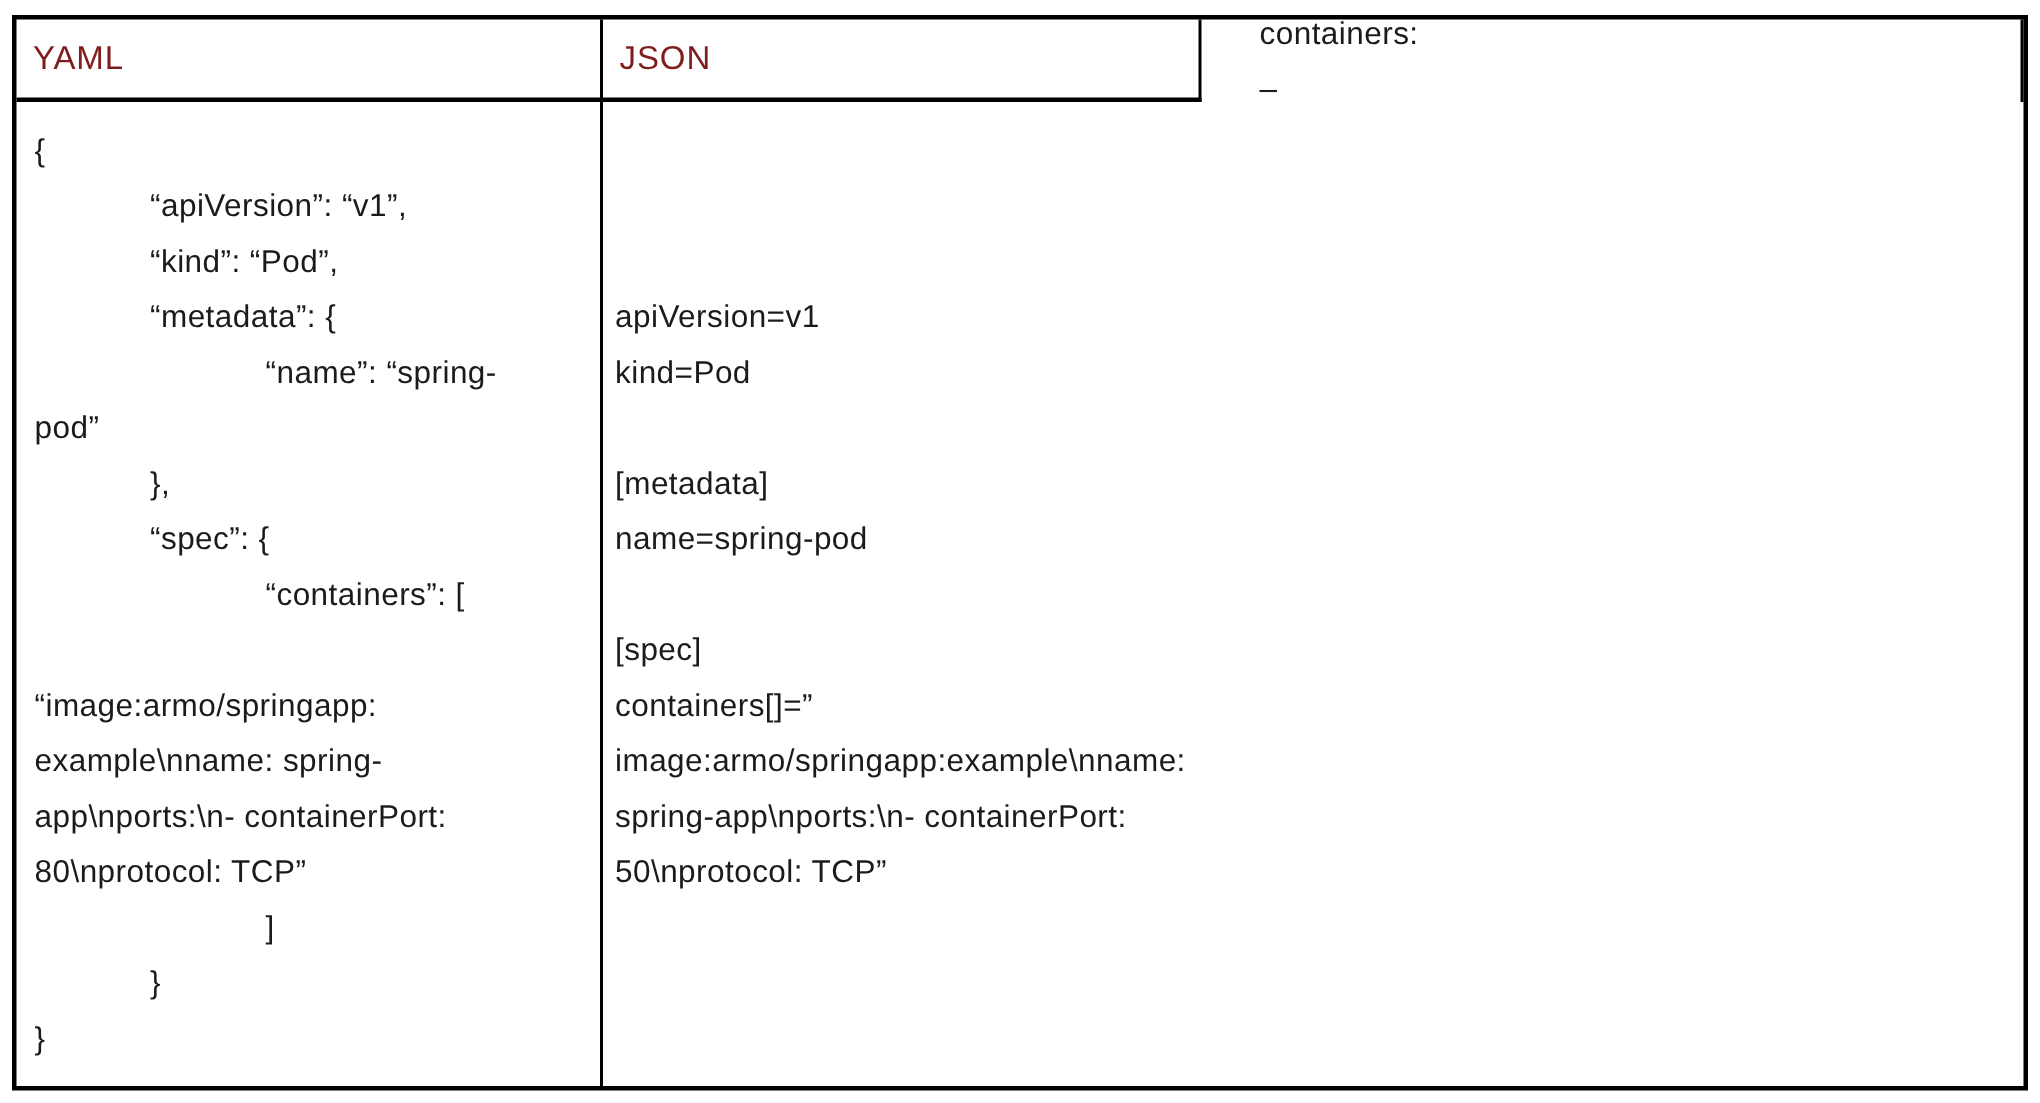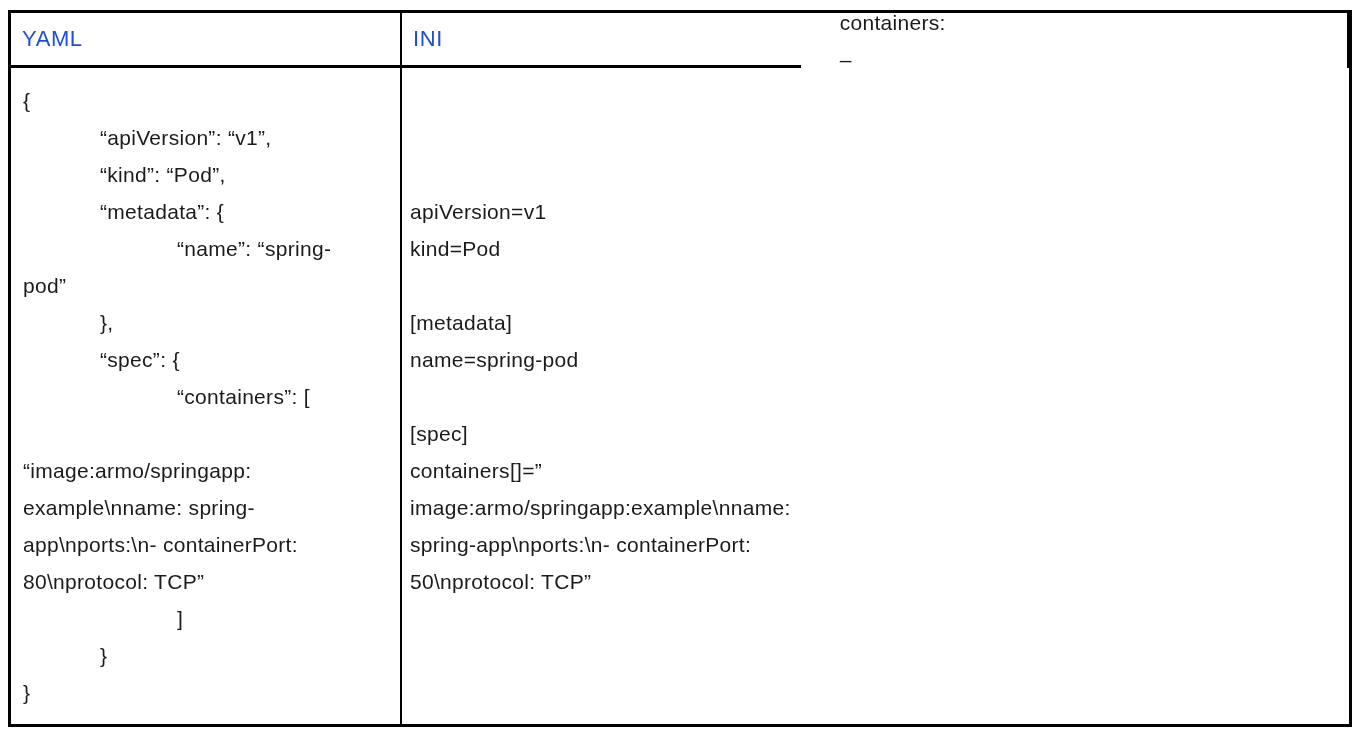--- a/index.html
+++ b/index.html
@@ -36,21 +36,21 @@
   .col-divider {
     border-right: 2px solid #000000;
   }
   .header-cell {
     border-bottom: 3px solid #000000;
     display: flex;
     align-items: center;
     padding-left: 11px;
     font-size: 22px;
     letter-spacing: 0.6px;
-    color: #1d4ed8;
+    color: #7f1d1d;
   }
   .body-cell {
     display: flex;
     flex-direction: column;
     justify-content: center;
     padding-left: 8px;
     padding-right: 4px;
   }
   .body-cell.json-pad {
     padding-left: 12px;
@@ -68,21 +68,21 @@
     tab-size: 77px;
   }
 </style>
 </head>
 <body>
 
 <div class="page">
   <div class="fmt-table">
 
     <div class="cell header-cell col-divider">YAML</div>
-    <div class="cell header-cell">INI</div>
+    <div class="cell header-cell col-divider">JSON</div>
 
     <div class="cell body-cell col-divider">
       <pre class="code">apiVersion: v1
 kind: Pod
 metadata:
      name: spring-pod
 spec:
      containers:
      –
 image:armo/springapp:example

